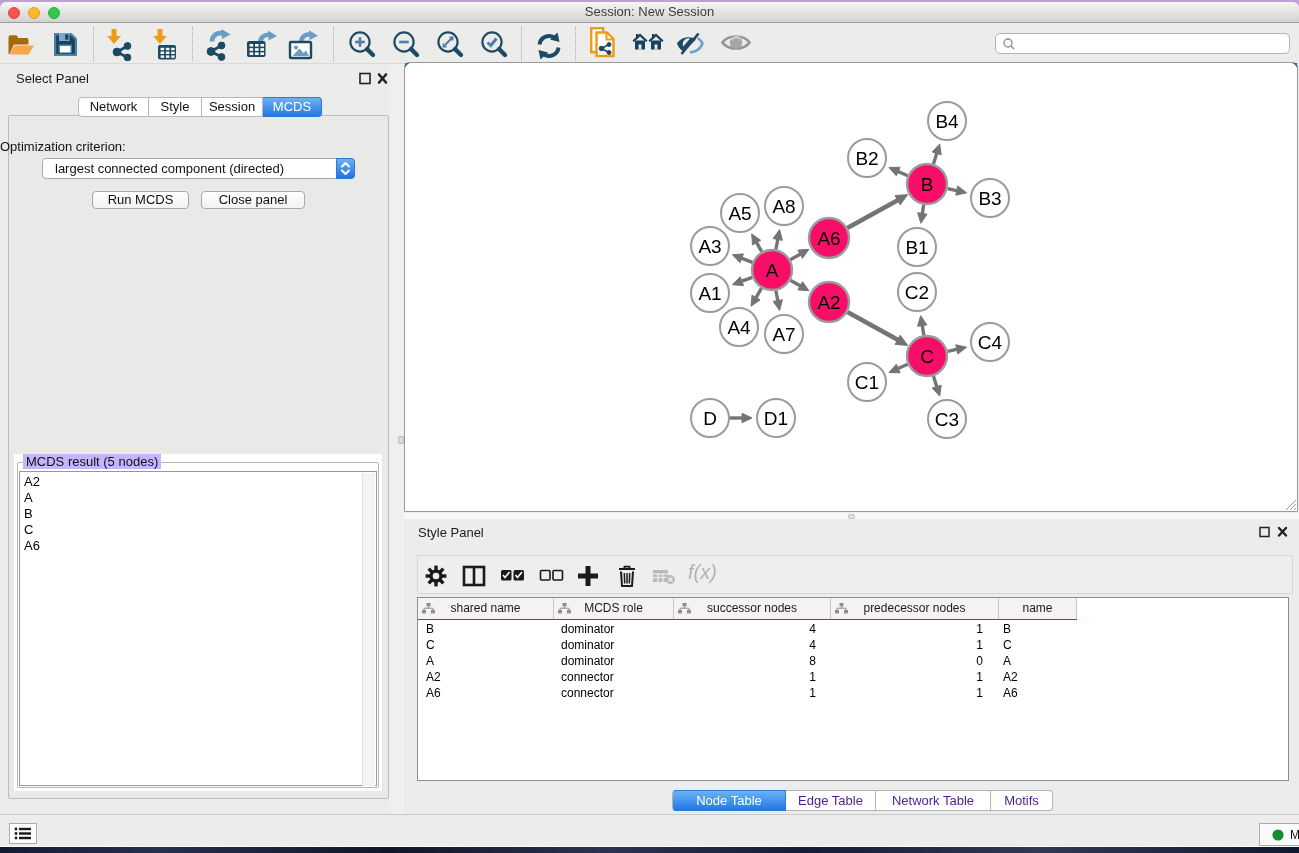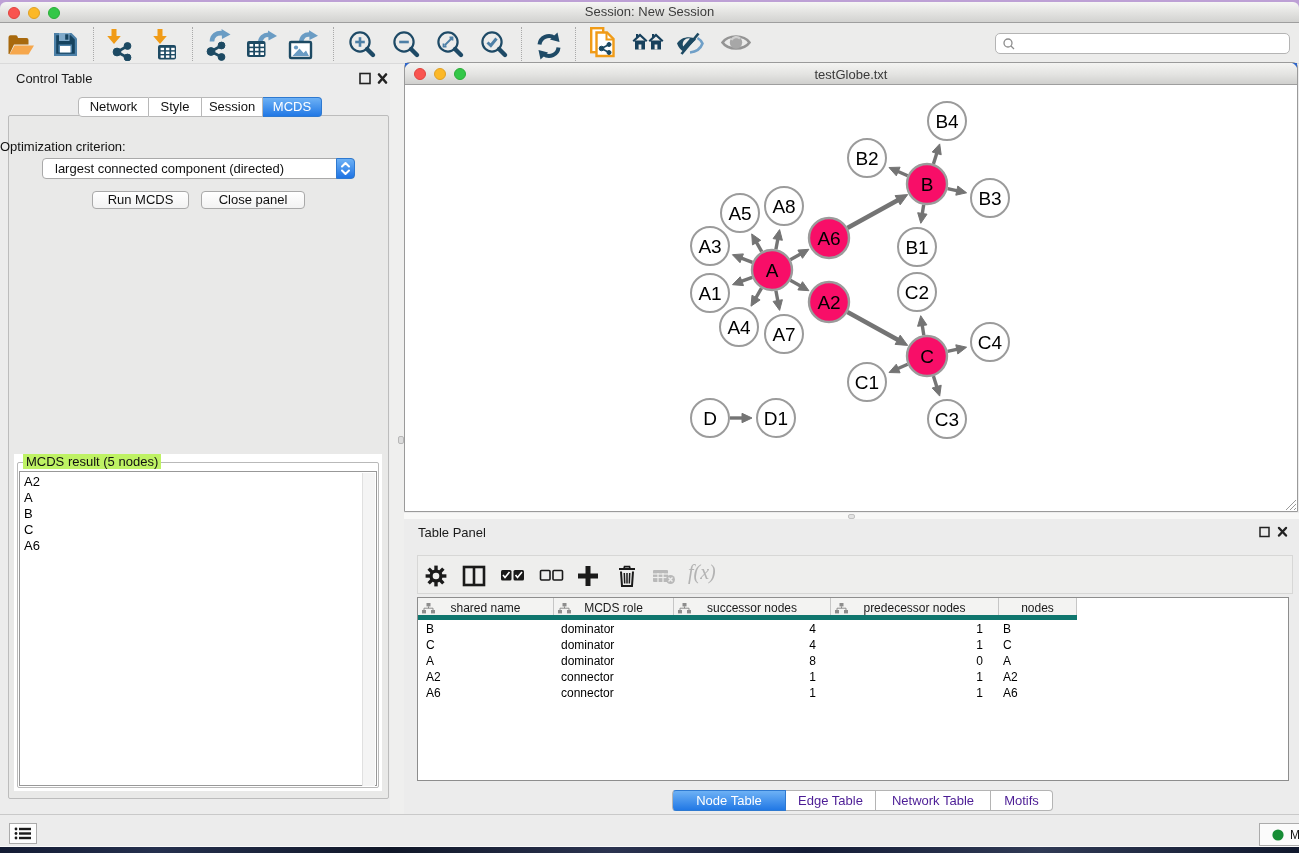--- a/index.html
+++ b/index.html
@@ -30,37 +30,37 @@
 #optLabel { left:0px; top:139px; width:397px; text-align:left; font-size:13px; color:#111; }
 #dropdown { left:42px; top:158px; width:313px; height:21px; background:#fff; border:1px solid #a9a9a9;
   border-radius:4px; font-size:13px; color:#111; line-height:19px; padding-left:12px; }
 #ddCap { position:absolute; right:-1px; top:-1px; width:19px; height:21px; border-radius:0 4px 4px 0;
   background:linear-gradient(#6db1f5,#1f74e4); border:1px solid #2e79d0; }
 .btn { position:absolute; height:18px; background:linear-gradient(#ffffff,#f2f2f2); border:1px solid #a9a9a9;
   border-radius:4px; font-size:13px; color:#111; text-align:center; line-height:16px; }
 
 #mcdsGroup { left:14px; top:454px; width:368px; height:337px; background:#fff; }
 #mcdsBorder { left:3px; top:8px; width:362px; height:326px; border:1px solid #b9b9b9; border-radius:2px; }
-#mcdsTitle { left:9px; top:0px; background:#bef264; padding:0 3px; font-size:13px; color:#111; }
+#mcdsTitle { left:9px; top:0px; background:#c4b5fd; padding:0 3px; font-size:13px; color:#111; }
 #mcdsList { left:5px; top:17px; width:358px; height:315px; background:#fff; border:1px solid #989898; padding-top:2px; }
 #mcdsList .itm { padding-left:4px; font-size:13px; height:16px; line-height:16px; color:#000; }
 #mcdsScroll { position:absolute; right:1px; top:1px; width:13px; height:313px; background:#f4f4f4; border-left:1px solid #e0e0e0; }
 
 #netwin { left:404px; top:62px; width:894px; height:450px; background:#fff;
   border:1px solid #9a9a9a; border-radius:5px 5px 0 0; }
 #nettitle { position:absolute; left:0; top:0; width:100%; height:22px;
   background:linear-gradient(#f4f4f2,#e3e3e1 55%,#d0d0ce);
   border-radius:5px 5px 0 0; border-bottom:1px solid #9e9e9e; }
 #nettitle .tl { position:absolute; top:5px; width:12px; height:12px; border-radius:50%; }
 #netname { width:100%; text-align:center; font-size:13px; color:#3a3a3a; line-height:23px; }
 
 #tpTitle { left:418px; top:525px; font-size:13px; color:#1b1b1b; }
 #tpToolbar { left:417px; top:555px; width:876px; height:39px; background:#eeeeed; border:1px solid #d7d7d6; }
 #tbl { left:417px; top:597px; width:872px; height:184px; background:#fff; border:1px solid #8d8d8d; }
-#tblHead { position:absolute; left:0; top:0; height:22px; background:#f3f3f2; border-bottom:5px solid #0f766e; display:flex; }
+#tblHead { position:absolute; left:0; top:0; height:22px; background:#f3f3f2; border-bottom:1px solid #0f766e; display:flex; }
 #tblHead .hc { border-right:1px solid #c6c6c6; font-size:12px; color:#1a1a1a; text-align:center; line-height:21px; position:relative; }
 .trow { position:absolute; left:0; height:16px; font-size:12px; color:#000; }
 .trow span { position:absolute; line-height:16px; }
 
 #btabs { left:672px; top:790px; display:flex; height:21px; font-size:13px; }
 #btabs .tab { background:#fff; border:1px solid #b4b4b4; border-left:none; color:#4c1d95; text-align:center; line-height:19px; }
 #btabs .tab:first-child { border-left:1px solid #b4b4b4; border-radius:4px 0 0 4px; }
 #btabs .tab:last-child { border-radius:0 4px 4px 0; }
 #btabs .sel { background:linear-gradient(#6db1f5,#2178e5); border-color:#2e79d0; color:#fff; }
 
@@ -226,21 +226,21 @@
   <div class="tsep" style="left:521px"></div>
   <div class="tsep" style="left:575px"></div>
   <div id="search">
     <svg width="16" height="16" style="position:absolute;left:5px;top:2px" viewBox="0 0 16 16">
       <circle cx="7" cy="7" r="4" fill="none" stroke="#8c8c8c" stroke-width="1.3"></circle>
       <line x1="10" y1="10" x2="13" y2="13" stroke="#8c8c8c" stroke-width="1.3"></line>
     </svg>
   </div>
 </div>
 
-<div class="abs" id="cpTitle">Control Table</div>
+<div class="abs" id="cpTitle">Select Panel</div>
 <div class="winbtns" style="left:359px;top:72px">
   <svg width="30" height="13" viewBox="0 0 30 13">
     <rect x="1" y="1.5" width="10" height="10" fill="none" stroke="#222" stroke-width="1.6"></rect>
     <path d="M20 2.5 L27 10.5 M27 2.5 L20 10.5" stroke="#222" stroke-width="2.6" stroke-linecap="round"></path>
   </svg>
 </div>
 <div class="abs" id="cpPanel"></div>
 <div class="tabrow" style="left:78px;top:97px">
   <div class="tab" style="width:71px">Network</div>
   <div class="tab" style="width:53px">Style</div>
@@ -266,29 +266,20 @@
       <div class="itm">C</div>
       <div class="itm">A6</div>
     <div id="mcdsScroll"></div>
   </div>
 </div>
 
 <div class="abs" style="left:390px;top:64px;width:14px;height:750px;background:#efefee"></div>
 <div class="abs" style="left:404px;top:513px;width:895px;height:6px;background:#f8f8f7"></div>
 
 <div class="abs" id="netwin">
-  <div id="nettitle">
-    <div class="tl" style="left:8.5px; background:#f9544f; border:0.5px solid #e0443e;"></div>
-    <div class="tl" style="left:28.5px; background:#fcb827; border:0.5px solid #dfa024;"></div>
-    <div class="tl" style="left:48.5px; background:#33c748; border:0.5px solid #2aad37;"></div>
-    <div id="netname">testGlobe.txt</div>
-    <svg width="10" height="10" style="position:absolute;left:0;top:0" viewBox="0 0 10 10">
-        <path d="M0 0 L10 0 L0 10 Z" fill="#2b62c4" opacity="0"></path>
-      </svg>
-  </div>
   <svg style="position:absolute;left:0;top:0" width="6" height="6" viewBox="0 0 6 6">
       <path d="M0 5 L0 0 L5 0 C3 0.5 0.5 3 0 5 Z" fill="#2f66c9"></path>
     </svg>
   <svg style="position:absolute;right:0;top:0" width="6" height="6" viewBox="0 0 6 6">
       <path d="M1 0 L6 0 L6 5 C5.5 3 3 0.5 1 0 Z" fill="#2f66c9"></path>
     </svg>
   <svg id="graph" style="position:absolute;left:0;top:23px" width="892" height="426" viewBox="0 0 892 426">
 <g stroke="#747474" fill="#747474">
 <line x1="356.7" y1="165.7" x2="349.4" y2="152.7" stroke-width="3.4"></line>
 <polygon points="346.7,147.9 355.7,154.3 347.5,158.9"></polygon>
@@ -378,21 +369,21 @@
     <g stroke="#9a9a9a" stroke-width="1">
         <line x1="3" y1="13" x2="13" y2="3"></line>
         <line x1="7" y1="13" x2="13" y2="7"></line>
         <line x1="11" y1="13" x2="13" y2="11"></line>
       </g>
   </svg>
 </div>
 <div class="grabber" style="left:397.5px;top:436px;width:6px;height:8px;background:#dcdcdc;border:1px solid #b7b7b7"></div>
 <div class="grabber" style="left:848px;top:513.5px;width:7px;height:5px;background:#e3e3e3;border:1px solid #c2c2c2"></div>
 
-<div class="abs" id="tpTitle">Table Panel</div>
+<div class="abs" id="tpTitle">Style Panel</div>
 <div class="winbtns" style="left:1241px;top:526px">
   <svg width="48" height="13" viewBox="0 0 48 13">
     <rect x="19" y="1.5" width="9" height="9" fill="none" stroke="#222" stroke-width="1.5"></rect>
     <path d="M38 2 L45 9.5 M45 2 L38 9.5" stroke="#222" stroke-width="2.4" stroke-linecap="round"></path>
   </svg>
 </div>
 <div class="abs" id="tpToolbar">
 <svg style="position:absolute;left:6px;top:8px" width="24" height="24" viewBox="0 0 24 24">
       <g fill="#1a1a1a">
         <rect x="10.3" y="1.6" width="3.4" height="5" transform="rotate(0 12 12)"></rect>
@@ -440,21 +431,21 @@
       </g>
 <g stroke="#eeeeed" stroke-width="1.2">
         <line x1="1" y1="10" x2="16" y2="10"></line>
         <line x1="1" y1="13.5" x2="16" y2="13.5"></line>
         <line x1="6" y1="9" x2="6" y2="18"></line>
         <line x1="11" y1="9" x2="11" y2="18"></line>
       </g>
 <circle cx="18.5" cy="15.5" r="4.5" fill="#b9b9b9"></circle>
       <path d="M16.5 13.5 L20.5 17.5 M20.5 13.5 L16.5 17.5" stroke="#eeeeed" stroke-width="1.4"></path>
     </svg>
-<div style="position:absolute;left:270px;top:5px;width:46px;font-family:Liberation Serif, serif;font-style:italic;font-size:20px;color:#b3b3b3">f(x)</div>
+<div style="position:absolute;left:270px;top:5px;width:46px;font-family:Liberation Sans, sans-serif;font-style:italic;font-size:20px;color:#b3b3b3">f(x)</div>
 </div>
 <div class="abs" id="tbl">
   <div id="tblHead">
 <div class="hc" style="width:136px"><svg width="13" height="11" viewBox="0 0 13 11" style="position:absolute;left:4px;top:5px">
           <g fill="#8d8d8d">
             <rect x="4.5" y="0" width="4" height="3.4"></rect>
             <rect x="0" y="7" width="4" height="3.4"></rect>
             <rect x="9" y="7" width="4" height="3.4"></rect>
           </g>
           <g stroke="#8d8d8d" stroke-width="1">
@@ -484,21 +475,21 @@
       <div class="hc" style="width:168px"><svg width="13" height="11" viewBox="0 0 13 11" style="position:absolute;left:4px;top:5px">
           <g fill="#8d8d8d">
             <rect x="4.5" y="0" width="4" height="3.4"></rect>
             <rect x="0" y="7" width="4" height="3.4"></rect>
             <rect x="9" y="7" width="4" height="3.4"></rect>
           </g>
           <g stroke="#8d8d8d" stroke-width="1">
             <path d="M6.5 3.4 L6.5 5.2 M2 7 L2 5.2 L11 5.2 L11 7" fill="none"></path>
           </g>
         </svg>predecessor nodes</div>
-      <div class="hc" style="width:78px">nodes</div>
+      <div class="hc" style="width:78px">name</div>
   </div>
 <div class="trow" style="top:23px;width:100%">
 <span style="left:8px">B</span>
       <span style="left:143px">dominator</span>
 <span style="left:256px;width:142px;text-align:right">4</span>
       <span style="left:413px;width:152px;text-align:right">1</span>
 <span style="left:585px">B</span>
     </div>
 <div class="trow" style="top:39px;width:100%">
 <span style="left:8px">C</span>

